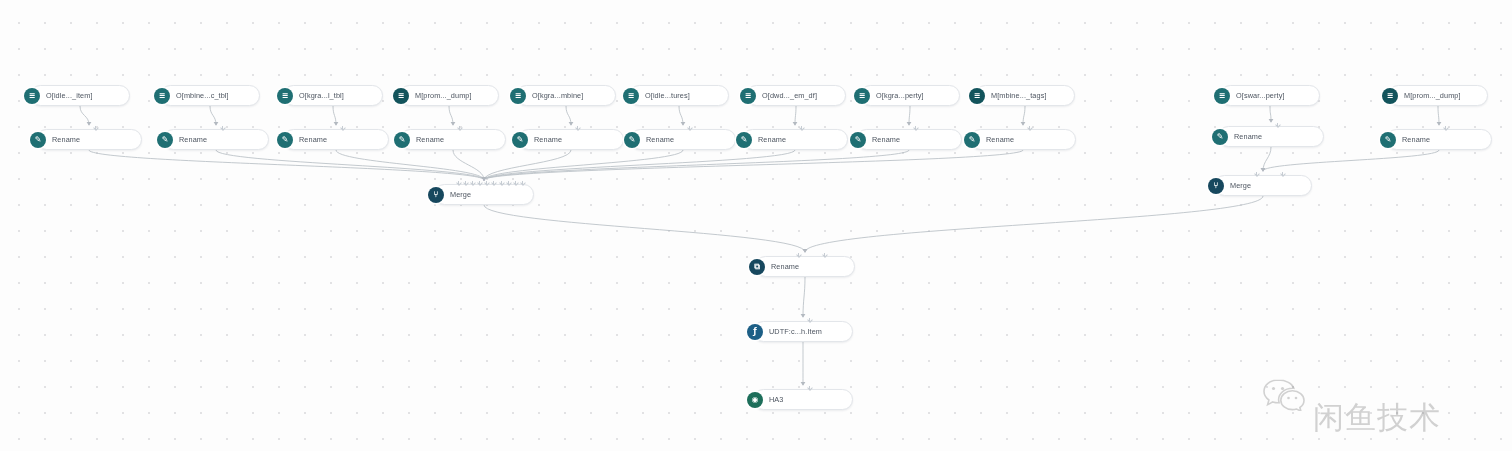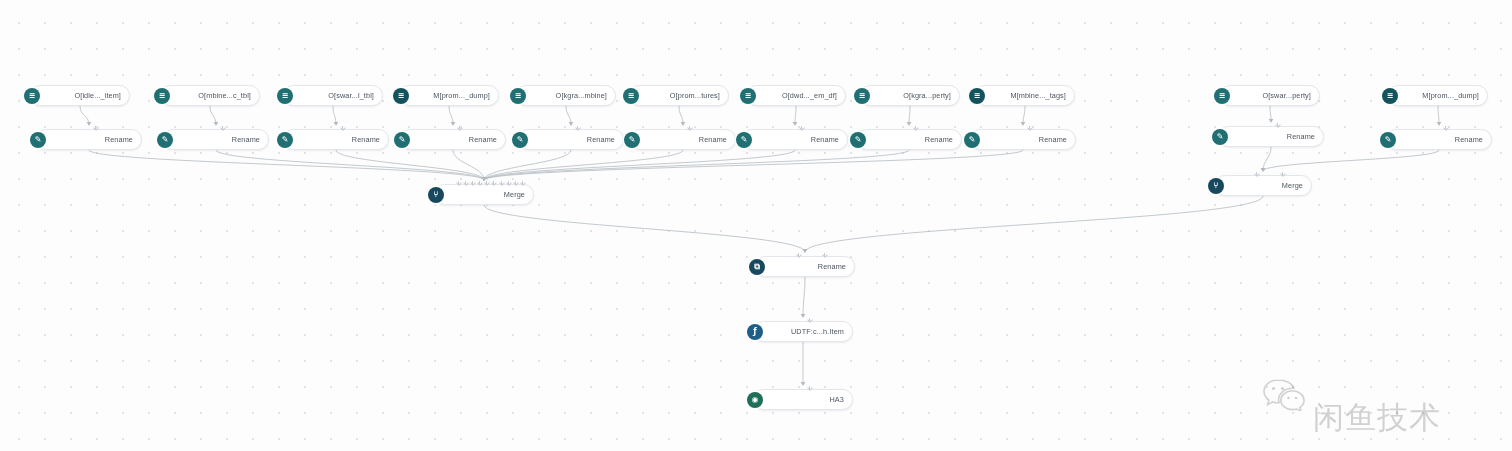--- a/index.html
+++ b/index.html
@@ -50,21 +50,21 @@
     background: #ffffff;
     box-shadow: 0 1px 2px rgba(25,40,65,.08);
     display: flex;
     align-items: center;
     box-sizing: border-box;
     padding-left: 17px;
     padding-right: 6px;
   }
   .node .label {
     flex: 1;
-    text-align: right;
+    text-align: left;
     font-size: 7.3px;
     line-height: 9px;
     color: #4d5560;
     letter-spacing: .1px;
     white-space: nowrap;
     overflow: hidden;
     text-overflow: ellipsis;
     transform: translateX(-2px);
   }
   .node .nicon {
@@ -204,33 +204,33 @@
       <div class="node" style="left: 30px; top: 85px; width: 100px;">
         <span class="nicon" style="background: rgb(31, 111, 115);">≡</span>
         <span class="label">O[idle..._item]</span>
       </div>
       <div class="node" style="left: 160px; top: 85px; width: 100px;">
         <span class="nicon" style="background: rgb(31, 111, 115);">≡</span>
         <span class="label">O[mbine...c_tbl]</span>
       </div>
       <div class="node" style="left: 283px; top: 85px; width: 100px;">
         <span class="nicon" style="background: rgb(31, 111, 115);">≡</span>
-        <span class="label">O[swar...l_tbl]</span>
+        <span class="label">O[kgra...l_tbl]</span>
       </div>
       <div class="node" style="left: 399px; top: 85px; width: 100px;">
         <span class="nicon" style="background: rgb(19, 84, 92);">≡</span>
         <span class="label">M[prom..._dump]</span>
       </div>
       <div class="node" style="left: 516px; top: 85px; width: 100px;">
         <span class="nicon" style="background: rgb(31, 111, 115);">≡</span>
         <span class="label">O[kgra...mbine]</span>
       </div>
       <div class="node" style="left: 629px; top: 85px; width: 100px;">
         <span class="nicon" style="background: rgb(31, 111, 115);">≡</span>
-        <span class="label">O[prom...tures]</span>
+        <span class="label">O[idle...tures]</span>
       </div>
       <div class="node" style="left: 746px; top: 85px; width: 100px;">
         <span class="nicon" style="background: rgb(31, 111, 115);">≡</span>
         <span class="label">O[dwd..._em_df]</span>
       </div>
       <div class="node" style="left: 860px; top: 85px; width: 100px;">
         <span class="nicon" style="background: rgb(31, 111, 115);">≡</span>
         <span class="label">O[kgra...perty]</span>
       </div>
       <div class="node" style="left: 975px; top: 85px; width: 100px;">

